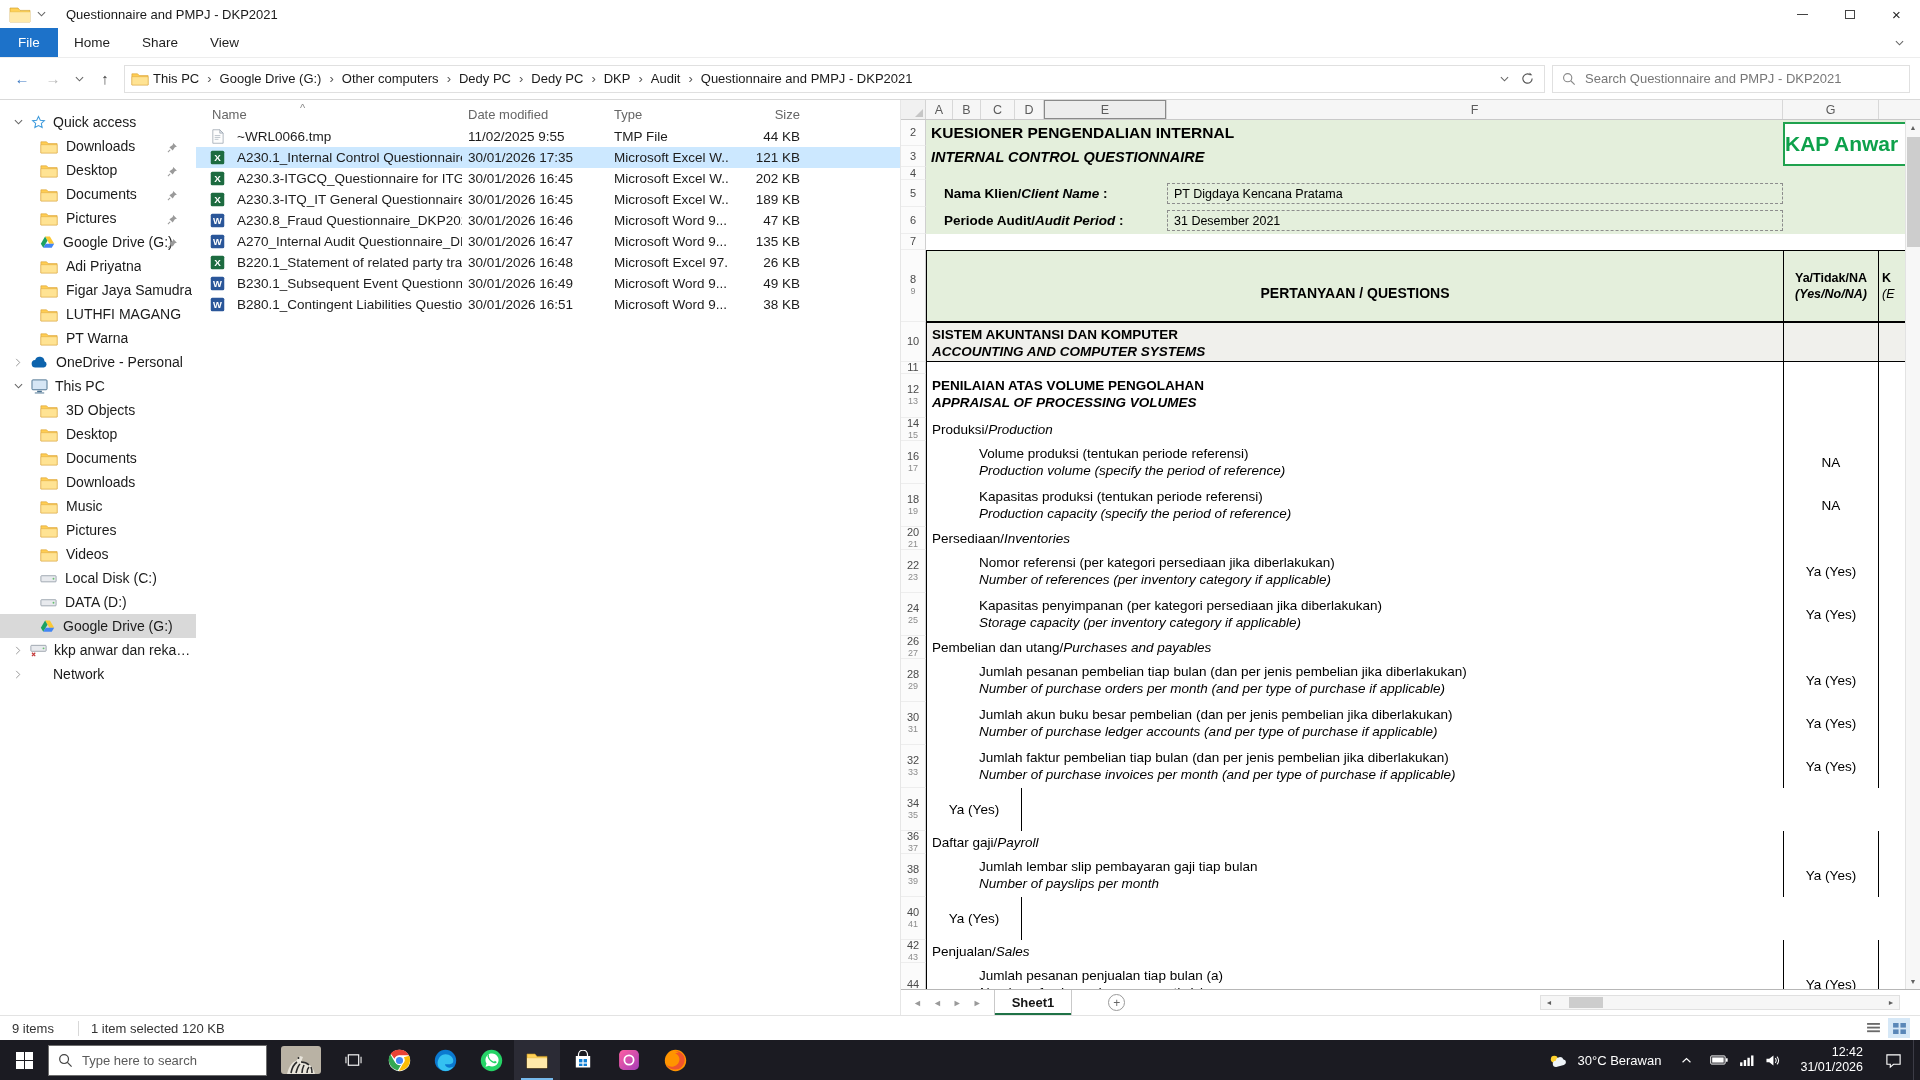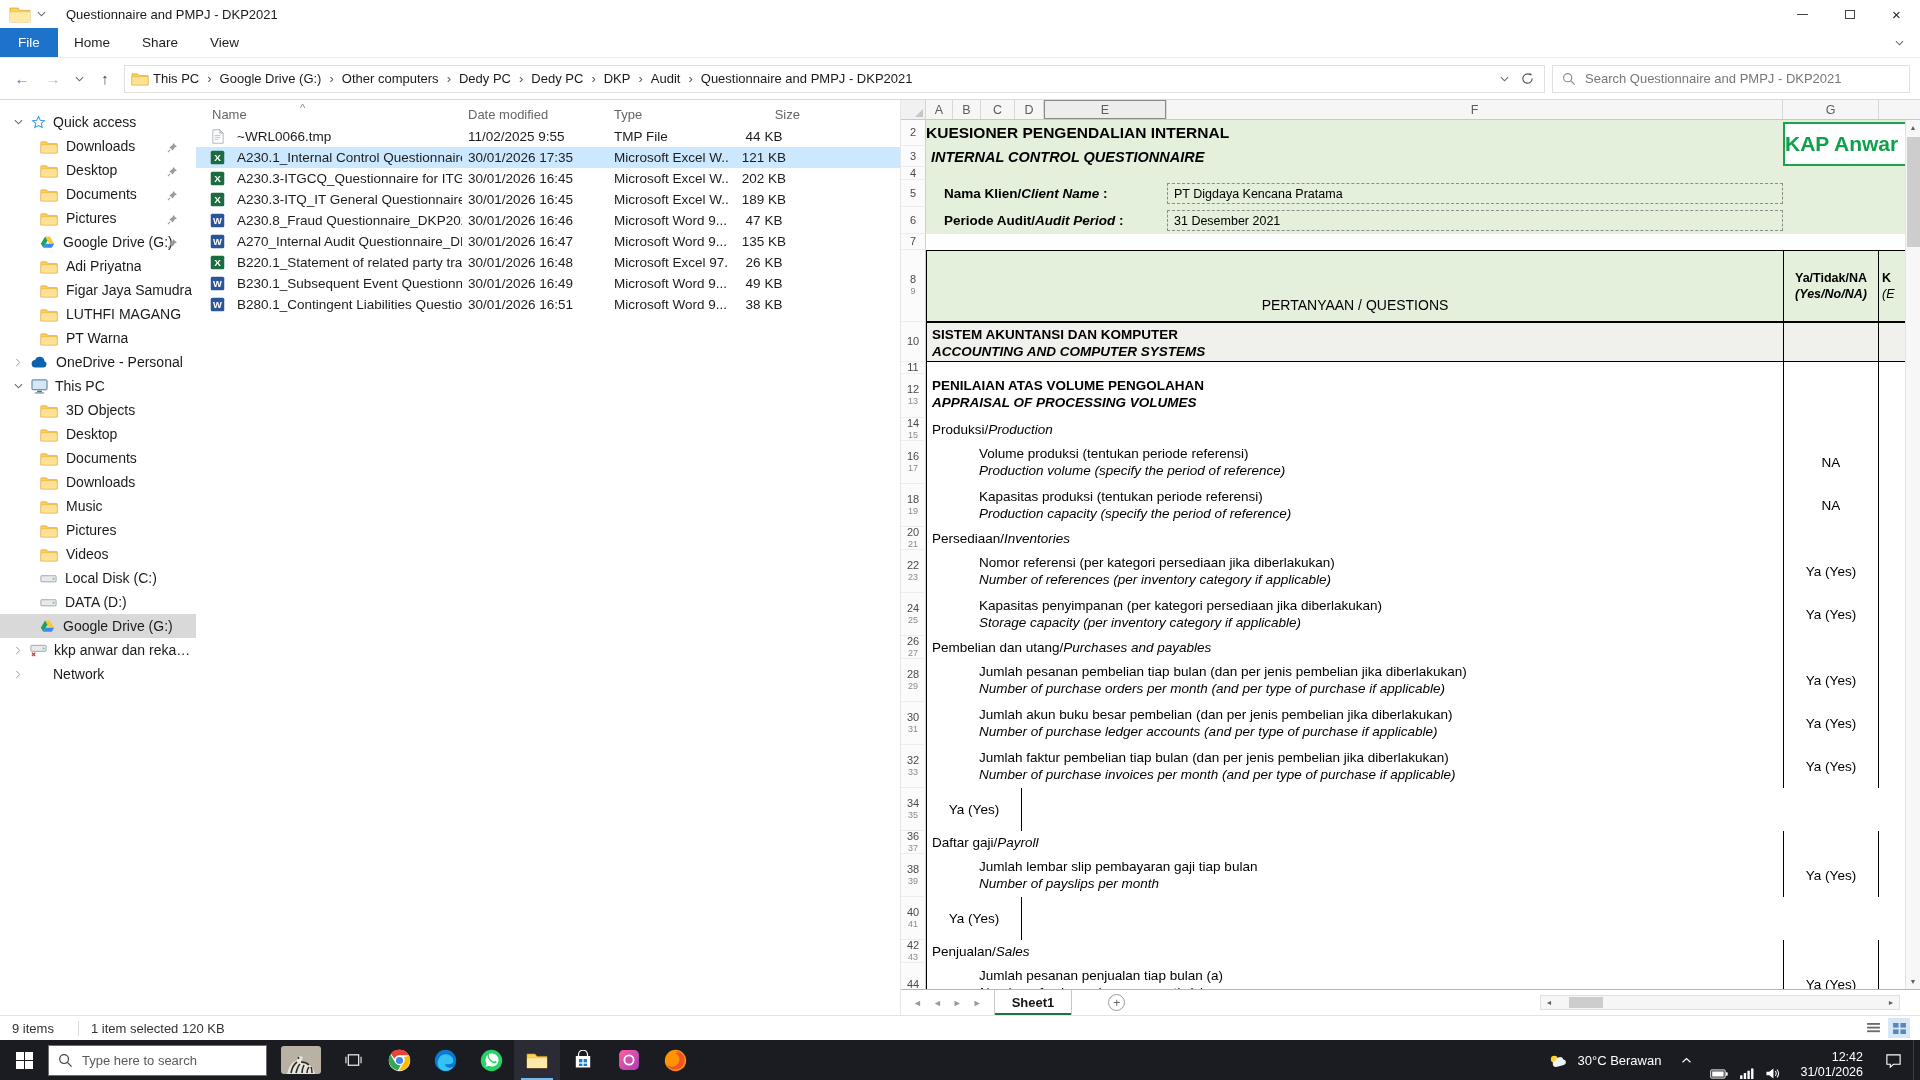--- a/index.html
+++ b/index.html
@@ -52,49 +52,49 @@
 .col-date{width:146px;padding-left:6px}
 .col-type{width:120px;padding-left:6px}
 .col-size{width:86px;text-align:right;padding-right:14px}
 .frows{flex:1;overflow:hidden}
 .frow{height:21px;display:flex;align-items:center;font-size:13.5px;color:#1c1c1c}
 .frow.sel{background:#cce8ff}
 .f-name{width:266px;display:flex;align-items:center;gap:12px;padding-left:14px;overflow:hidden;white-space:nowrap}
 .fn-t{overflow:hidden;text-overflow:clip;white-space:nowrap}
 .f-date{width:146px;padding-left:6px;white-space:nowrap}
 .f-type{width:120px;padding-left:6px;white-space:nowrap;overflow:hidden}
-.f-size{width:86px;text-align:center;padding-right:14px;white-space:nowrap}
+.f-size{width:86px;text-align:right;padding-right:14px;white-space:nowrap}
 
 .preview{flex:1;min-width:0;position:relative;border-left:1px solid #e6e6e6;display:flex;flex-direction:column;background:#fff}
 .xl-colhead{height:20px;flex:0 0 auto;display:flex;background:#f6f6f6;border-bottom:1px solid #c9c9c9;font-size:12.5px;color:#5c5c5c}
 .xl-corner{width:25px;flex:0 0 auto;border-right:1px solid #d4d4d4;position:relative;background:#f1f1f1}
 .xl-corner:after{content:"";position:absolute;right:2px;bottom:2px;border-left:8px solid transparent;border-bottom:8px solid #c6c6c6}
 .xl-ch{display:flex;align-items:center;justify-content:center;border-right:1px solid #d8d8d8;flex:0 0 auto}
 .xl-ch.active{box-shadow:inset 0 0 0 1px #8a8a8a;background:#ededed}
 .xl-ch.fill{flex:1;border-right:none}
 .xl-body{flex:1;overflow:hidden;position:relative;background:#fff}
 .xrow{display:flex;width:1005px;overflow:hidden}
 .gut{width:25px;flex:0 0 auto;display:flex;flex-direction:column;align-items:center;justify-content:center;font-size:11px;color:#4a4a4a;border-right:1px solid #cfcfcf;border-bottom:1px solid #ededed;background:#fbfbfb;line-height:11px}
 .gut .n2{font-size:9px;color:#8b8b8b;margin-top:1px}
 .rowc{flex:1;position:relative;display:flex;min-width:0;overflow:hidden}
 .b{font-weight:bold}
 .bi{font-weight:bold;font-style:italic}
 .i{font-style:italic}
 .k-title .rowc,.k-title2 .rowc,.k-gap_green .rowc,.k-field .rowc{background:#e4efdc}
 .k-title .rowc,.k-title2 .rowc{align-items:center}
-.xl-t1{font-weight:bold;font-size:15.5px;white-space:nowrap}
+.xl-t1{font-weight:bold;font-size:15.5px;padding-left:5px;white-space:nowrap}
 .xl-t2{font-weight:bold;font-style:italic;font-size:14.5px;padding-left:5px;white-space:nowrap}
 .k-field .rowc{align-items:center}
 .xl-lbl{padding-left:18px;font-size:13.5px;white-space:nowrap}
 .xl-val{position:absolute;left:241px;top:3px;width:616px;height:21px;border:1px dashed #8d8d8d;font-size:12.5px;display:flex;align-items:center;padding:0 6px;white-space:nowrap;overflow:hidden}
 .qcell{width:857px;flex:0 0 auto;border-left:1px solid #000;min-width:0;overflow:hidden}
 .acell{width:95px;flex:0 0 auto;border-left:1px solid #000;display:flex;align-items:center;justify-content:center;font-size:13.5px;overflow:hidden}
 .kcell{width:28px;flex:0 0 auto;border-left:1px solid #000;overflow:hidden}
 .k-theader .qcell{display:flex;align-items:flex-end;justify-content:center;background:#e4efdc;border-top:1px solid #000;border-bottom:1px solid #000}
-.qh{font-weight:normal;font-size:14px;padding-bottom:8px}
+.qh{font-weight:bold;font-size:14px;padding-bottom:20px}
 .k-theader .acell{display:flex;flex-direction:column;align-items:center;justify-content:center;background:#e4efdc;border-top:1px solid #000;border-bottom:1px solid #000;font-size:12.5px;line-height:16px}
 .k-theader .kcell{display:flex;flex-direction:column;justify-content:center;background:#e4efdc;border-top:1px solid #000;border-bottom:1px solid #000;font-size:12.5px;padding-left:3px;line-height:16px}
 .k-section .qcell,.k-section .acell,.k-section .kcell{background:#f0f0ec;border-top:1px solid #000;border-bottom:1px solid #000}
 .sect{padding:3px 0 0 5px;font-size:13.5px;line-height:17px;white-space:nowrap}
 .cat{padding:0 0 0 5px;font-size:13.5px;white-space:nowrap;display:flex;align-items:center;height:100%}
 .itm{padding:4px 0 0 52px;font-size:13.5px;line-height:17px;white-space:nowrap}
 .xl-logo{position:absolute;top:2px;left:882px;width:136px;height:44px;background:#fff;border:2px solid #1fa24e;display:flex;align-items:center;padding-left:0;font-weight:bold;font-size:21px;color:#0ea14b;white-space:nowrap;overflow:hidden;z-index:2}
 .vscroll{position:absolute;top:20px;right:0;bottom:26px;width:15px;background:#f7f7f7;border-left:1px solid #e3e3e3;display:flex;flex-direction:column;align-items:center;z-index:5}
 .v-arrow{height:15px;display:flex;align-items:center;justify-content:center;font-size:7px;color:#606060;width:100%}
 .v-arrow.bottom{margin-top:auto}
@@ -116,21 +116,21 @@
 
 .taskbar{height:40px;flex:0 0 auto;background:#1b1b22;display:flex;align-items:center;color:#fff}
 .tb-start{width:48px;height:100%;display:flex;align-items:center;justify-content:center}
 .tb-search{width:219px;height:31px;background:#fff;border:1px solid #6d6d6d;display:flex;align-items:center;gap:9px;padding:0 9px}
 .tb-ph{font-size:13px;color:#5a5a5a;white-space:nowrap;overflow:hidden}
 .tb-apps{display:flex;height:100%;margin-left:5px}
 .tb-app{width:46px;height:100%;display:flex;align-items:center;justify-content:center;position:relative}
 .tb-app.wide{width:58px}
 .tb-app.active{background:#2b2b35}
 .tb-app.active:after{content:"";position:absolute;bottom:0;left:7px;right:7px;height:2px;background:#76b9ed}
-.tb-tray{margin-left:auto;display:flex;align-items:flex-end;height:100%}
+.tb-tray{margin-left:auto;display:flex;align-items:center;height:100%}
 .tray-weather{display:flex;align-items:center;gap:8px;font-size:13px;padding:0 11px;height:100%}
 .tray-chev{padding:0 9px;display:flex;align-items:center;height:100%}
 .tray-ics{display:flex;gap:11px;padding:0 9px;align-items:center}
 .tray-clock{display:flex;flex-direction:column;align-items:flex-end;justify-content:center;font-size:12.5px;line-height:15px;padding:0 11px}
 .tray-action{padding:0 11px;display:flex;align-items:center;height:100%}
 .show-desktop{width:7px;height:100%;border-left:1px solid #3c3c46}
 </style>
 </head>
 <body>
 

